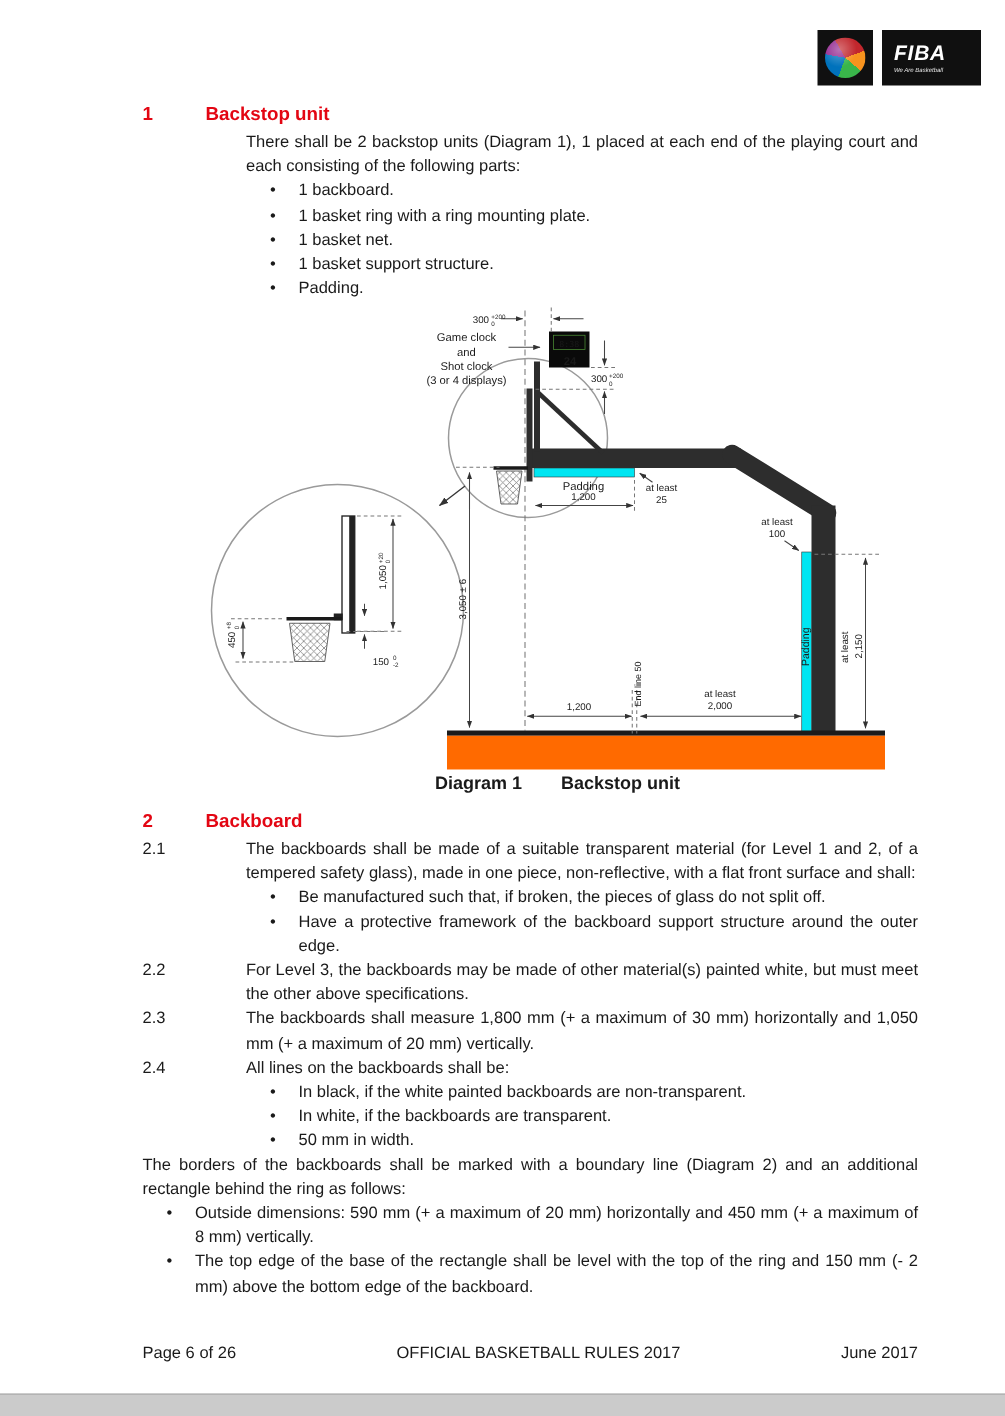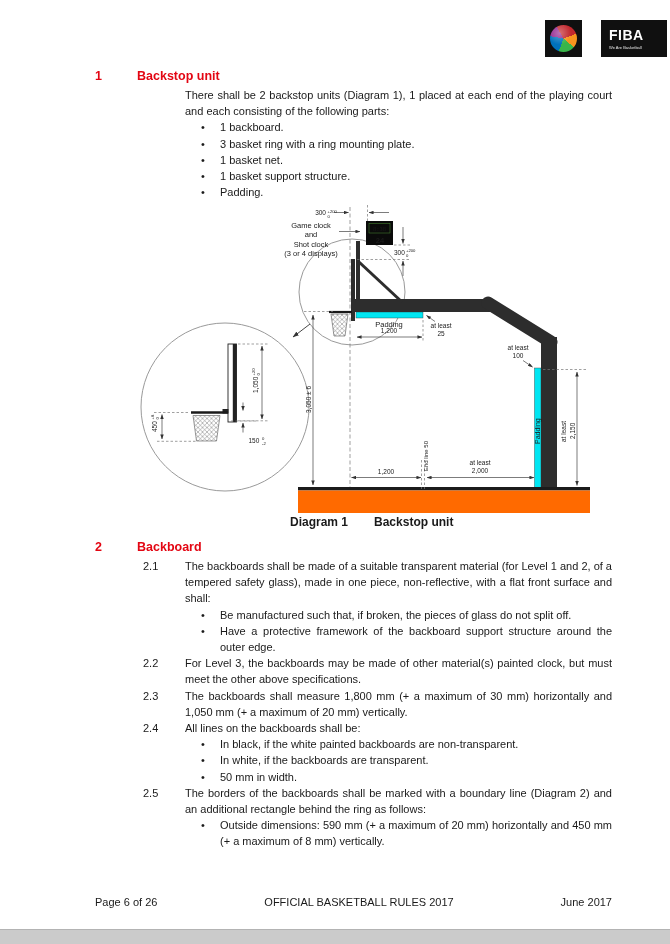--- a/index.html
+++ b/index.html
@@ -2,36 +2,36 @@
 <html><head>
 <meta charset="utf-8">
 <style>
   html,body{margin:0;padding:0;}
   body{
     width:670px;height:944px;position:relative;background:#ffffff;
     font-family:"Liberation Sans", sans-serif;color:#1a1a1a;overflow:hidden;
   }
   .bottom-strip{position:absolute;left:0;right:0;bottom:0;height:14px;background:#cbcbcb;border-top:1px solid #b3b3b3;}
   
-  .logo{position:absolute;left:545px;top:20px;display:flex;gap:19px;}
+  .logo{position:absolute;left:545px;top:20px;display:flex;gap:6px;font-style:italic;}
   .logo-ball-box{width:37px;height:37px;background:#101010;display:flex;align-items:center;justify-content:center;}
   .ball{width:27px;height:27px;border-radius:50%;
     background:
       radial-gradient(circle at 35% 30%, rgba(255,255,255,.35), rgba(0,0,0,0) 45%),
       conic-gradient(#c1272d 0 70deg,#f7931e 70deg 130deg,#39b54a 130deg 200deg,#0072bc 200deg 280deg,#92278f 280deg 330deg,#c1272d 330deg 360deg);
   }
   .logo-text-box{width:66px;height:37px;background:#101010;color:#fff;display:flex;flex-direction:column;justify-content:center;padding-left:8px;box-sizing:border-box;}
   .logo-brand{font-weight:bold;font-size:14px;line-height:14px;letter-spacing:.5px;}
   .logo-tagline{font-size:5px;line-height:6px;margin-top:2px;color:#e8e8e8;transform:scale(.8);transform-origin:left center;white-space:nowrap;}
   
   .sec{position:absolute;left:95px;width:517px;font-size:11px;line-height:16.2px;}
   .sec-head{display:flex;font-weight:bold;font-size:12.5px;line-height:17px;color:#e30613;margin-bottom:2px;}
   .sec-head .n{width:42px;flex:none;}
-  .item{display:flex;}
-  .item .n{width:42px;flex:none;margin-left:48px;}
+  .item{display:flex;gap:27px;}
+  .item .n{width:42px;flex:none;}
   .item .t{flex:1;text-align:justify;}
   .bullet{position:relative;padding-left:35px;text-align:justify;}
   .bullet::before{content:"\2022";position:absolute;left:16px;}
   
   .caption{position:absolute;left:290px;top:515px;font-weight:bold;font-size:12px;display:flex;}
   .caption .cap-title{margin-left:26px;}
   
   .footer{position:absolute;left:95px;right:58px;top:896px;font-size:11px;display:flex;justify-content:space-between;align-items:center;}
   .footer .f-center{flex:1;text-align:center;}
   
@@ -67,21 +67,21 @@
 <div class="sec" style="top:68px;">
   <div class="sec-head">
     <div class="n">1</div>
     <div>Backstop unit</div>
   </div>
   <div class="item">
     <div class="n"></div>
     <div class="t">
       <div>There shall be 2 backstop units (Diagram 1), 1 placed at each end of the playing court and each consisting of the following parts:</div>
       <div class="bullet">1 backboard.</div>
-      <div class="bullet">3 basket ring with a ring mounting plate.</div>
+      <div class="bullet">1 basket ring with a ring mounting plate.</div>
       <div class="bullet">1 basket net.</div>
       <div class="bullet">1 basket support structure.</div>
       <div class="bullet">Padding.</div>
     </div>
   </div>
 </div>
 
 <svg id="diagram" width="500" height="318" viewBox="130 195 500 318">
   <defs>
     <marker id="ae" markerWidth="7" markerHeight="5" refX="6.5" refY="2.5" orient="auto">
@@ -271,21 +271,21 @@
     <div class="t">
       <div>The backboards shall be made of a suitable transparent material (for Level 1 and 2, of a tempered safety glass), made in one piece, non-reflective, with a flat front surface and shall:</div>
       <div class="bullet">Be manufactured such that, if broken, the pieces of glass do not split off.</div>
       <div class="bullet">Have a protective framework of the backboard support structure around the outer edge.</div>
     </div>
   </div>
 
   <div class="item">
     <div class="n">2.2</div>
     <div class="t">
-        <div>For Level 3, the backboards may be made of other material(s) painted clock, but must meet the other above specifications.</div>
+        <div>For Level 3, the backboards may be made of other material(s) painted white, but must meet the other above specifications.</div>
       </div>
   </div>
 
   <div class="item">
     <div class="n">2.3</div>
     <div class="t">
         <div>The backboards shall measure 1,800 mm (+ a maximum of 30 mm) horizontally and 1,050 mm (+ a maximum of 20 mm) vertically.</div>
       </div>
   </div>
 
@@ -293,24 +293,24 @@
     <div class="n">2.4</div>
     <div class="t">
       <div>All lines on the backboards shall be:</div>
       <div class="bullet">In black, if the white painted backboards are non-transparent.</div>
       <div class="bullet">In white, if the backboards are transparent.</div>
       <div class="bullet">50 mm in width.</div>
     </div>
   </div>
 
   <div class="item">
-    <div class="n">2.5</div>
     <div class="t">
       <div>The borders of the backboards shall be marked with a boundary line (Diagram 2) and an additional rectangle behind the ring as follows:</div>
       <div class="bullet">Outside dimensions: 590 mm (+ a maximum of 20 mm) horizontally and 450 mm (+ a maximum of 8 mm) vertically.</div>
+      <div class="bullet">The top edge of the base of the rectangle shall be level with the top of the ring and 150 mm (- 2 mm) above the bottom edge of the backboard.</div>
     </div>
   </div>
 </div>
 
 <div class="footer">
   <span>Page 6 of 26</span>
   <span class="f-center">OFFICIAL BASKETBALL RULES 2017</span>
   <span>June 2017</span>
 </div>
 

